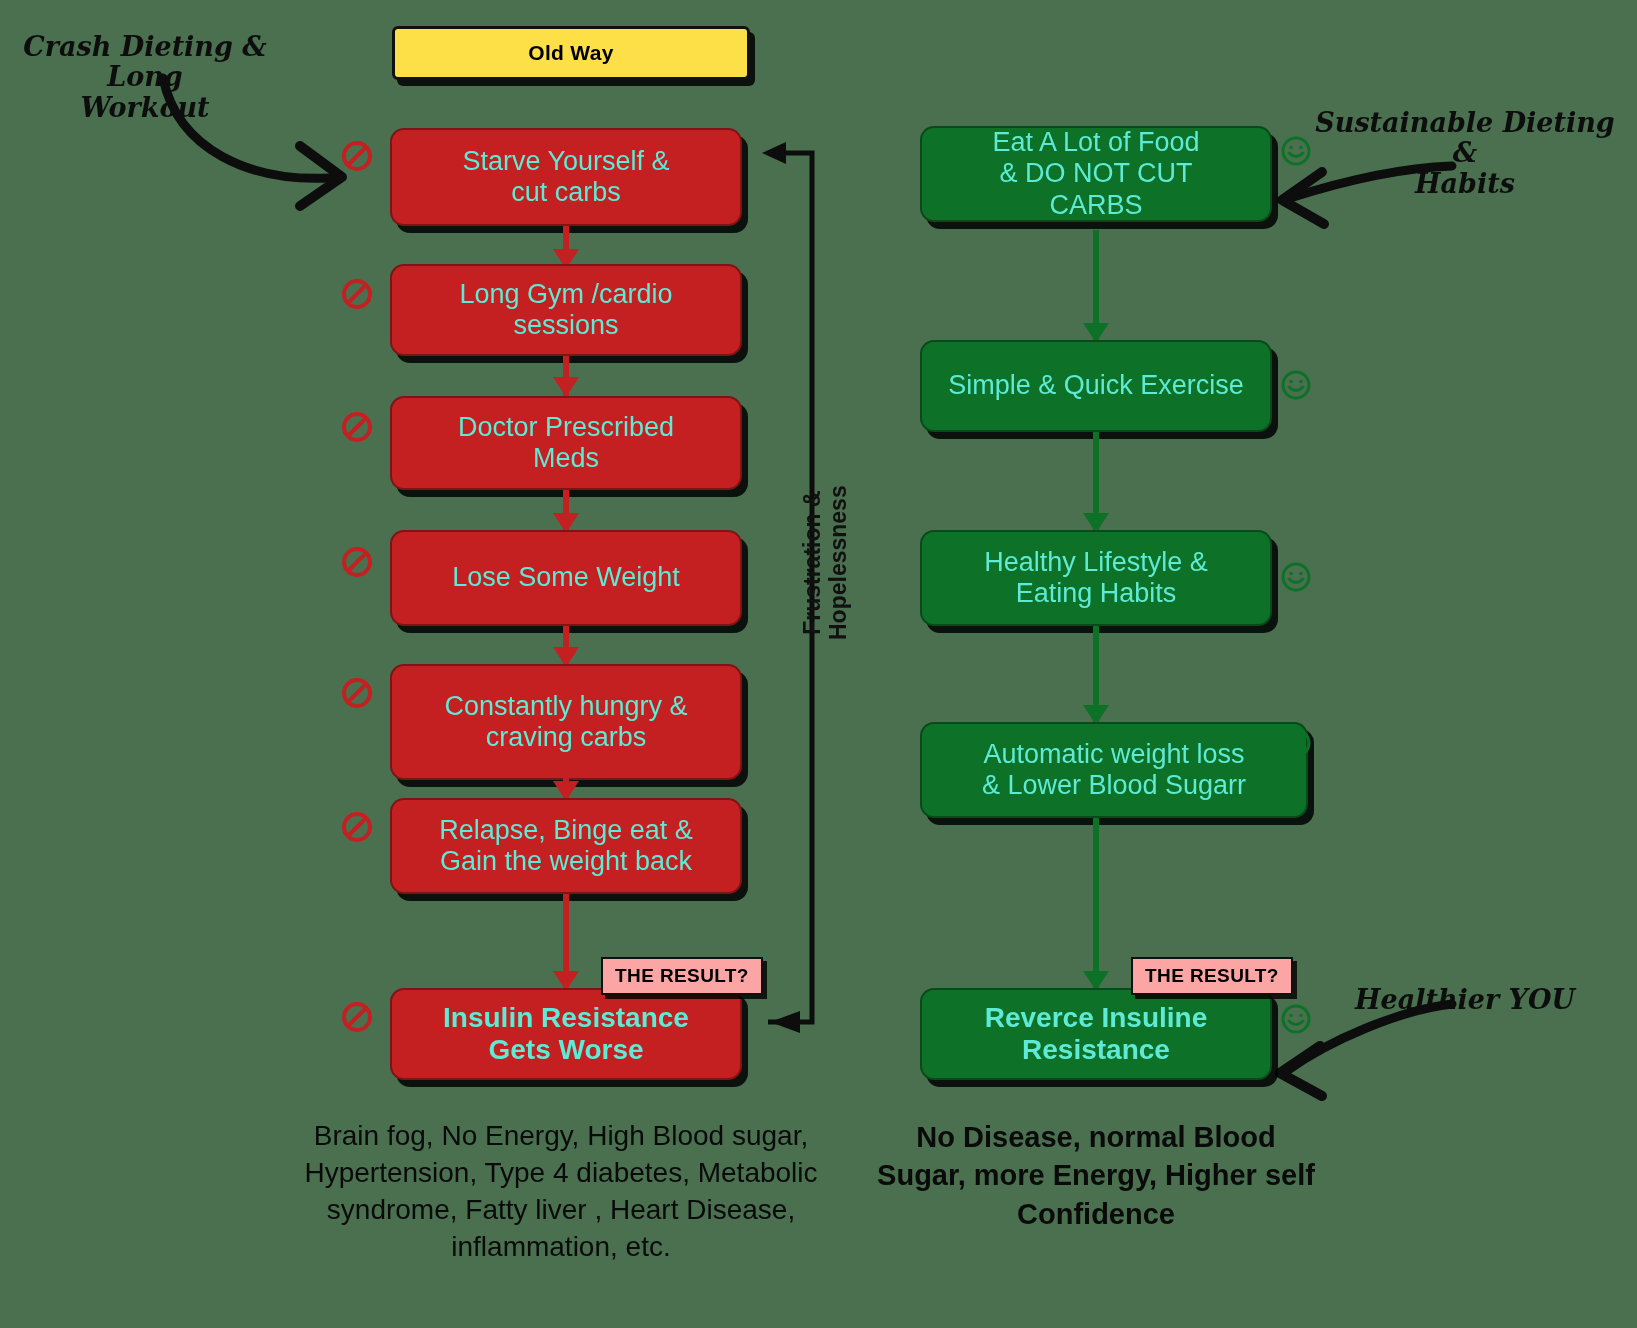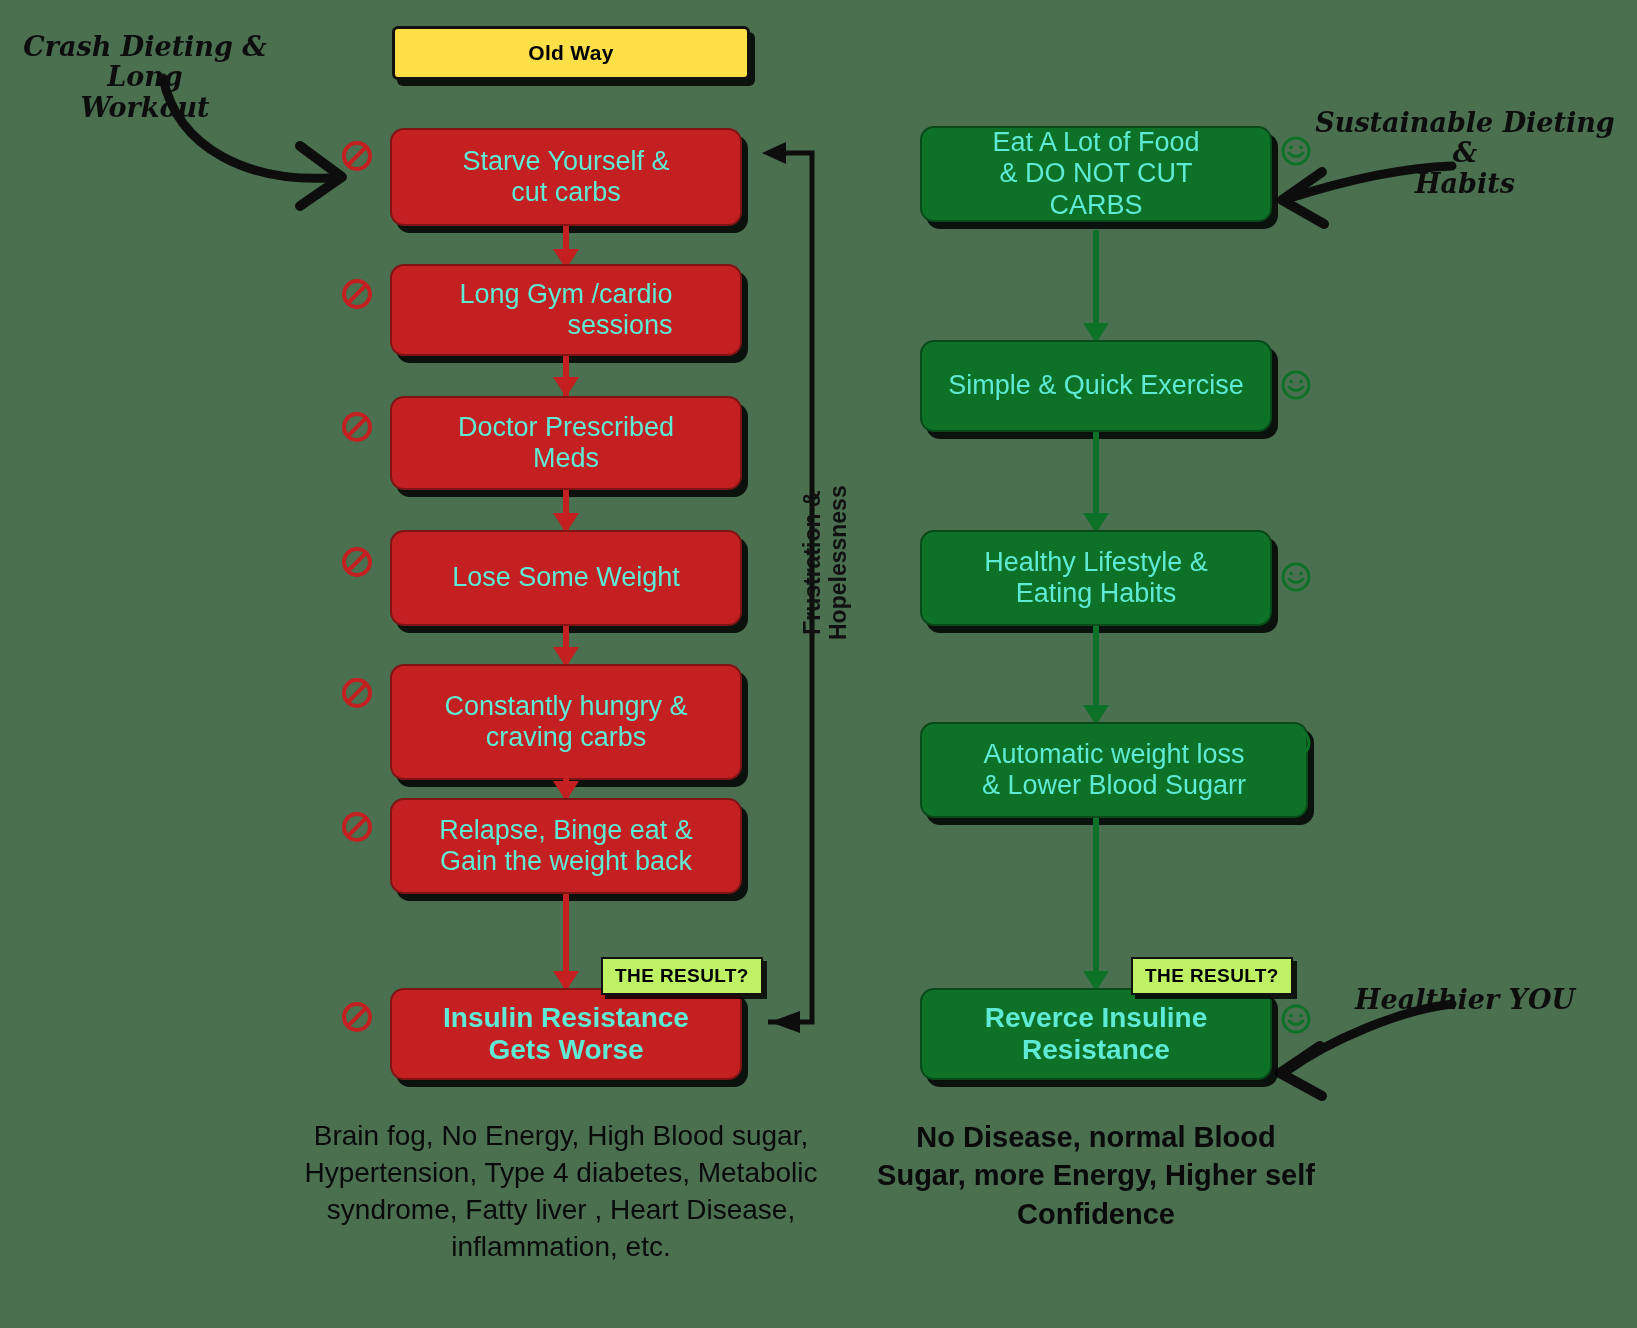--- a/index.html
+++ b/index.html
@@ -41,21 +41,21 @@
     position:absolute;left:50%;bottom:-1px;transform:translateX(-50%);
     width:0;height:0;border-left:13px solid transparent;border-right:13px solid transparent;
   }
   .vline.red .shaft{background:#c41f21;}
   .vline.red .head{border-top:20px solid #c41f21;}
   .vline.green .shaft{background:#0d7227;}
   .vline.green .head{border-top:20px solid #0d7227;}
 
   
   .badge{
-    position:absolute;background:#bef264;border:2px solid #111;
+    position:absolute;background:#fca5a5;border:2px solid #111;
     box-shadow:4px 4px 0 rgba(0,0,0,.8);
     font-weight:bold;font-size:19px;color:#000;
     padding:6px 12px;letter-spacing:.4px;white-space:nowrap;z-index:4;
   }
 
   
   .icon{position:absolute;width:34px;height:34px;}
 
   
   .loop-label{
@@ -109,21 +109,21 @@
   <div class="node red" style="left:390px;top:128px;width:352px;height:98px;">
     <span style="white-space:pre-line;">Starve Yourself &amp;
 cut carbs</span>
   </div>
   <div class="vline red" style="left:531px;top:226px;width:70px;height:42px;">
     <div class="shaft"></div>
     <div class="head"></div>
   </div>
 
   <div class="node red" style="left:390px;top:264px;width:352px;height:92px;">
-    <span style="white-space:pre-line;text-align:right;">Long Gym /cardio
+    <span style="white-space:pre-line;">Long Gym /cardio
 sessions</span>
   </div>
   <div class="vline red" style="left:531px;top:356px;width:70px;height:40px;">
     <div class="shaft"></div>
     <div class="head"></div>
   </div>
 
   <div class="node red" style="left:390px;top:396px;width:352px;height:94px;">
     <span style="white-space:pre-line;">Doctor Prescribed
 Meds</span>

